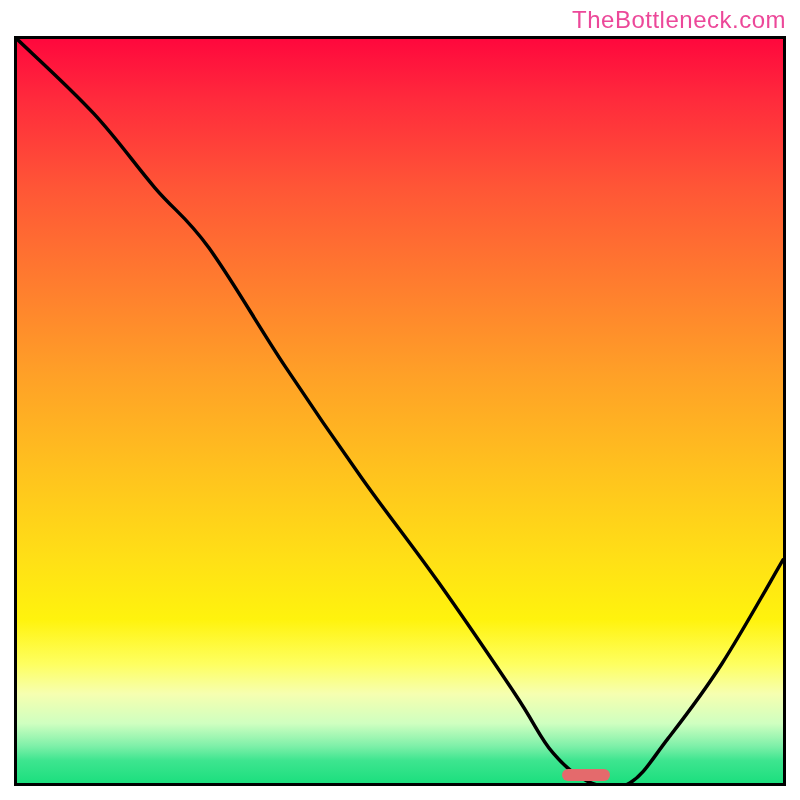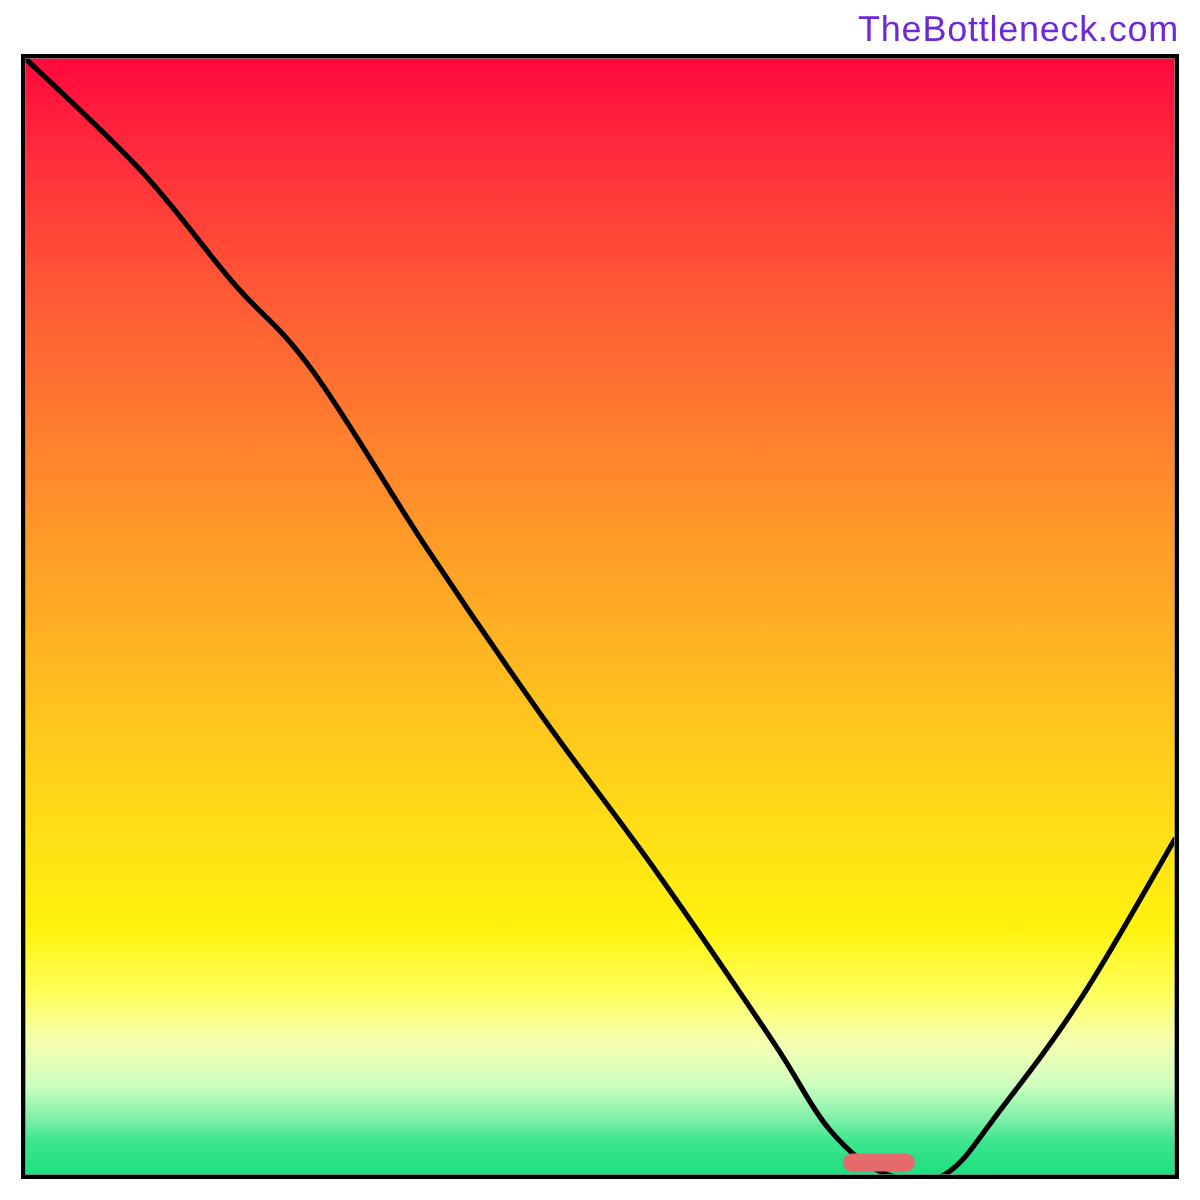--- a/index.html
+++ b/index.html
@@ -7,21 +7,21 @@
     width: 800px;
     height: 800px;
     background: #fff;
     font-family: Arial, sans-serif;
     position: relative;
   }
   .watermark {
     position: absolute;
     top: 6px;
     right: 14px;
-    color: #6d28d9;
+    color: #ec4899;
     font-size: 24px;
     letter-spacing: 0.5px;
     z-index: 10;
   }
   .plot-box {
     position: absolute;
     left: 14px;
     top: 36px;
     width: 772px;
     height: 750px;

